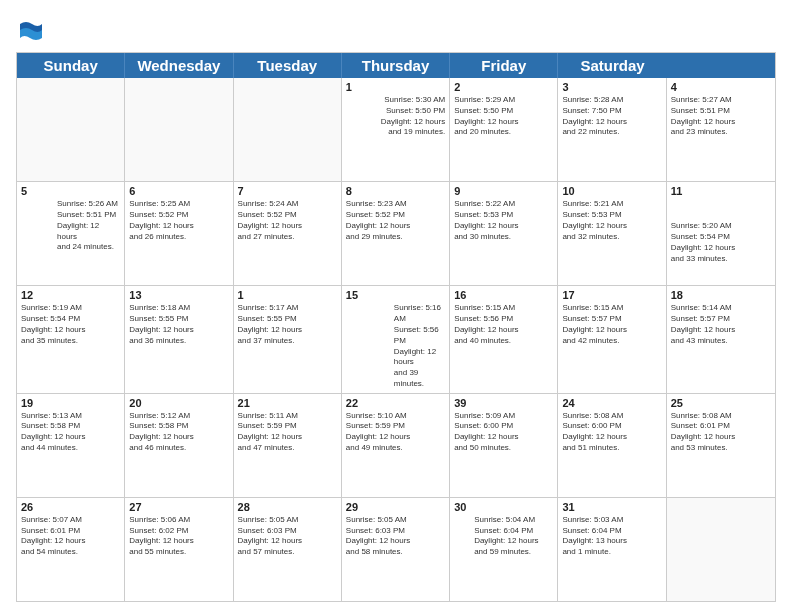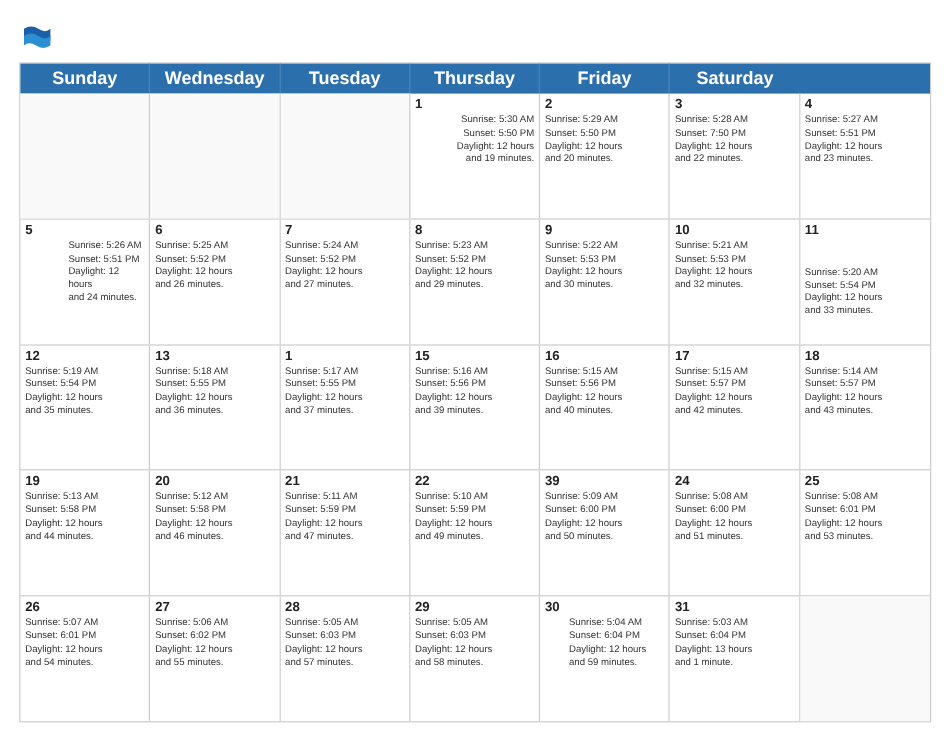--- a/index.html
+++ b/index.html
@@ -242,21 +242,21 @@
           </div>
           <div class="cal-cell">
             <div class="day-num">1</div>
             <div class="cell-text" style="white-space: pre-line;">Sunrise: 5:17 AM
 Sunset: 5:55 PM
 Daylight: 12 hours
 and 37 minutes.</div>
           </div>
           <div class="cal-cell">
             <div class="day-num">15</div>
-            <div class="cell-text" style="white-space: pre-line;">Sunrise: 5:16 AM
+            <div class="cell-text" style="white-space: pre-line; margin-left: 48px;">Sunrise: 5:16 AM
 Sunset: 5:56 PM
 Daylight: 12 hours
 and 39 minutes.</div>
           </div>
           <div class="cal-cell">
             <div class="day-num">16</div>
             <div class="cell-text" style="white-space: pre-line;">Sunrise: 5:15 AM
 Sunset: 5:56 PM
 Daylight: 12 hours
 and 40 minutes.</div>

